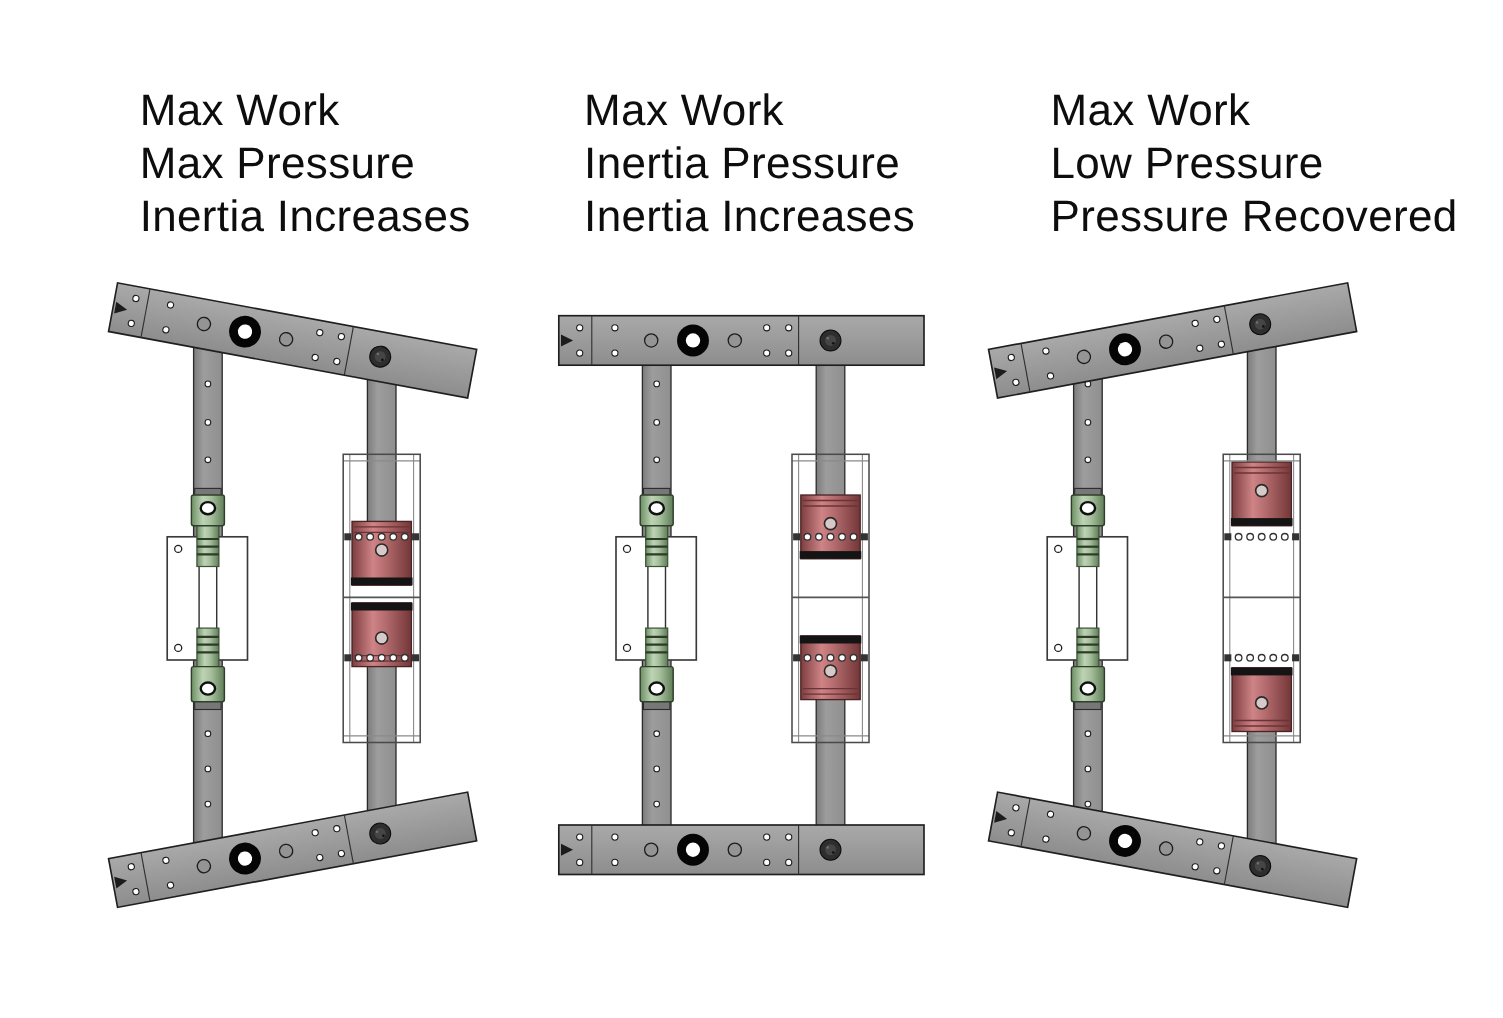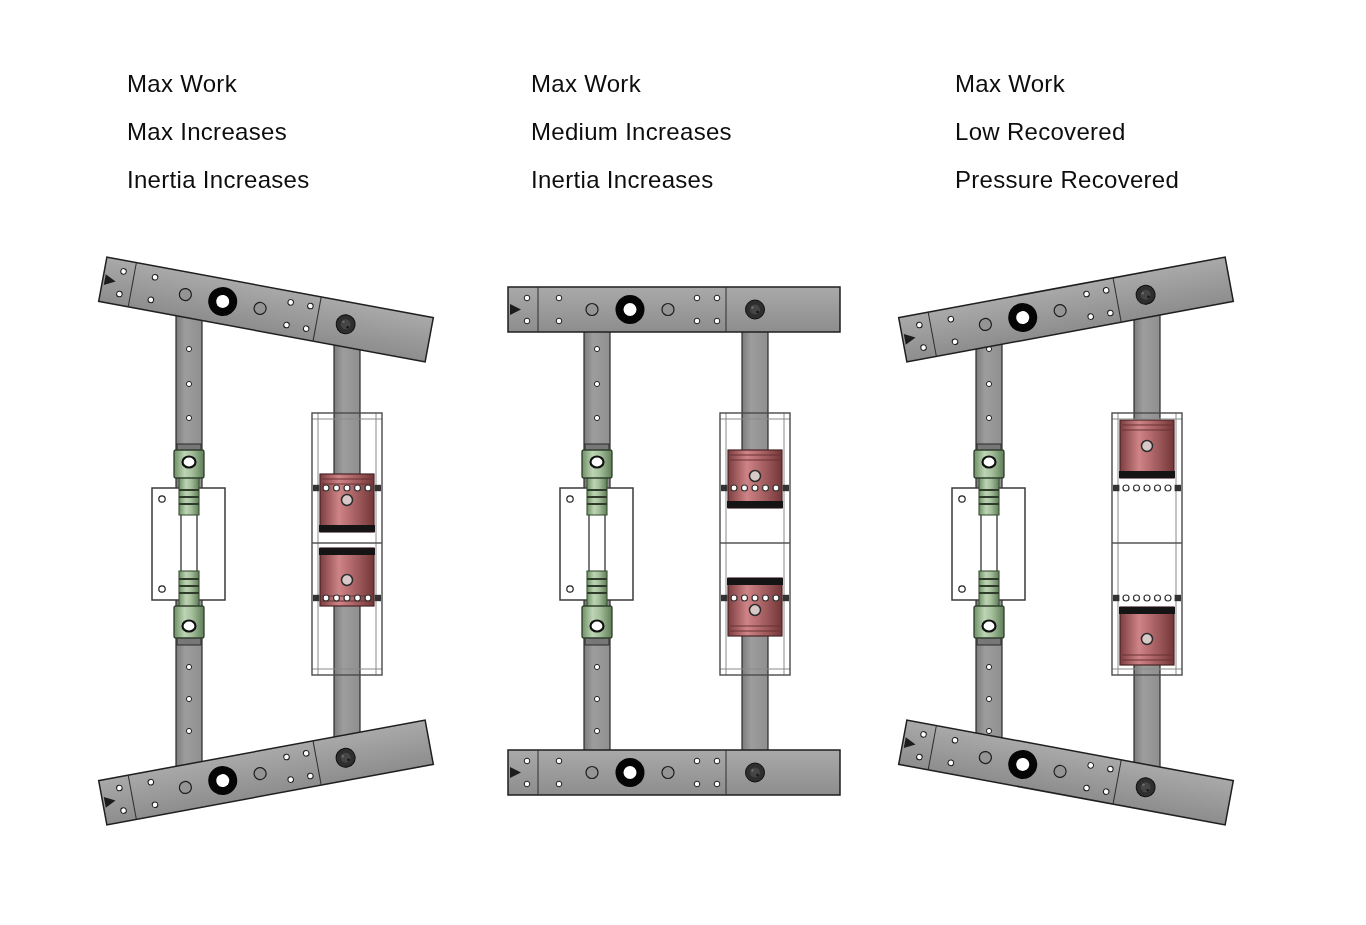--- a/index.html
+++ b/index.html
@@ -1,47 +1,47 @@
 <!DOCTYPE html>
 <html><head>
 <meta charset="utf-8">
 <style>
   html,body{margin:0;padding:0;background:#fff;}
   .page{
     position:relative;width:1366px;height:925px;background:#ffffff;
     overflow:hidden;font-family:"Liberation Sans",sans-serif;
   }
   .caption{
-    position:absolute;top:60px;color:#0d0d0d;
-    font-size:24px;line-height:48px;font-weight:400;letter-spacing:.3px;
+    position:absolute;top:77px;color:#0d0d0d;
+    font-size:40px;line-height:48px;font-weight:400;letter-spacing:.3px;
     white-space:nowrap;
   }
   #cap0{left:127px;} #cap1{left:531px;} #cap2{left:955px;}
   .fig{position:absolute;top:247px;width:368px;height:600px;}
   #fig0{left:93px;} #fig1{left:501px;} #fig2{left:893px;}
   svg{display:block;}
 </style>
 </head>
 <body>
 
 <div class="page">
 
   <div class="caption" id="cap0">
     <div>Max Work</div>
-    <div>Max Increases</div>
+    <div>Max Pressure</div>
     <div>Inertia Increases</div>
   </div>
   <div class="caption" id="cap1">
     <div>Max Work</div>
-    <div>Medium Increases</div>
+    <div>Inertia Pressure</div>
     <div>Inertia Increases</div>
   </div>
   <div class="caption" id="cap2">
     <div>Max Work</div>
-    <div>Low Recovered</div>
+    <div>Low Pressure</div>
     <div>Pressure Recovered</div>
   </div>
 
   <div class="fig" id="fig0">
       <svg viewBox="0 0 368 600" width="368" height="600">
         <defs>
           <linearGradient id="beam0" x1="0" y1="0" x2="0" y2="1">
             <stop offset="0" stop-color="#a9a9a9"></stop>
             <stop offset="0.5" stop-color="#9b9b9b"></stop>
             <stop offset="1" stop-color="#8d8d8d"></stop>

